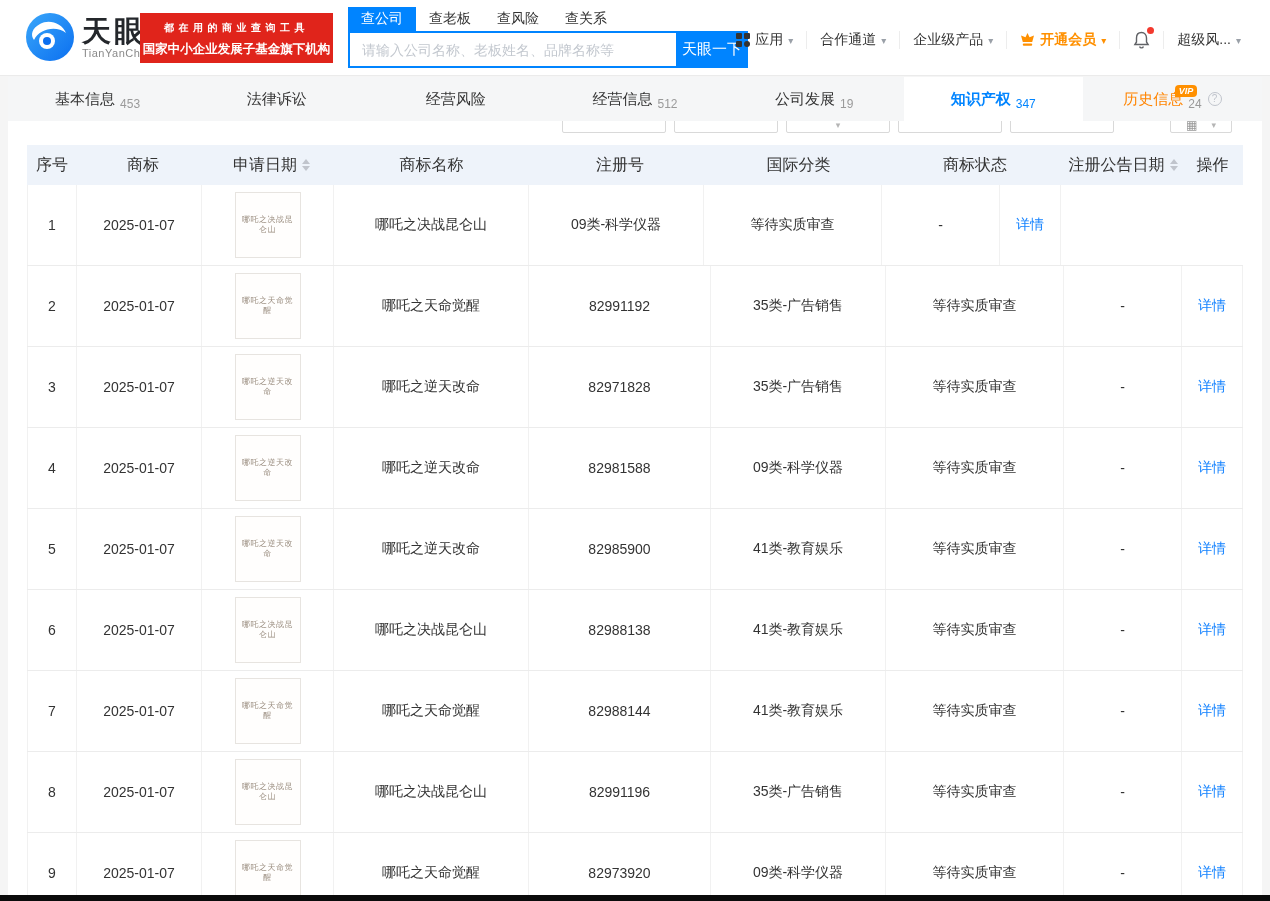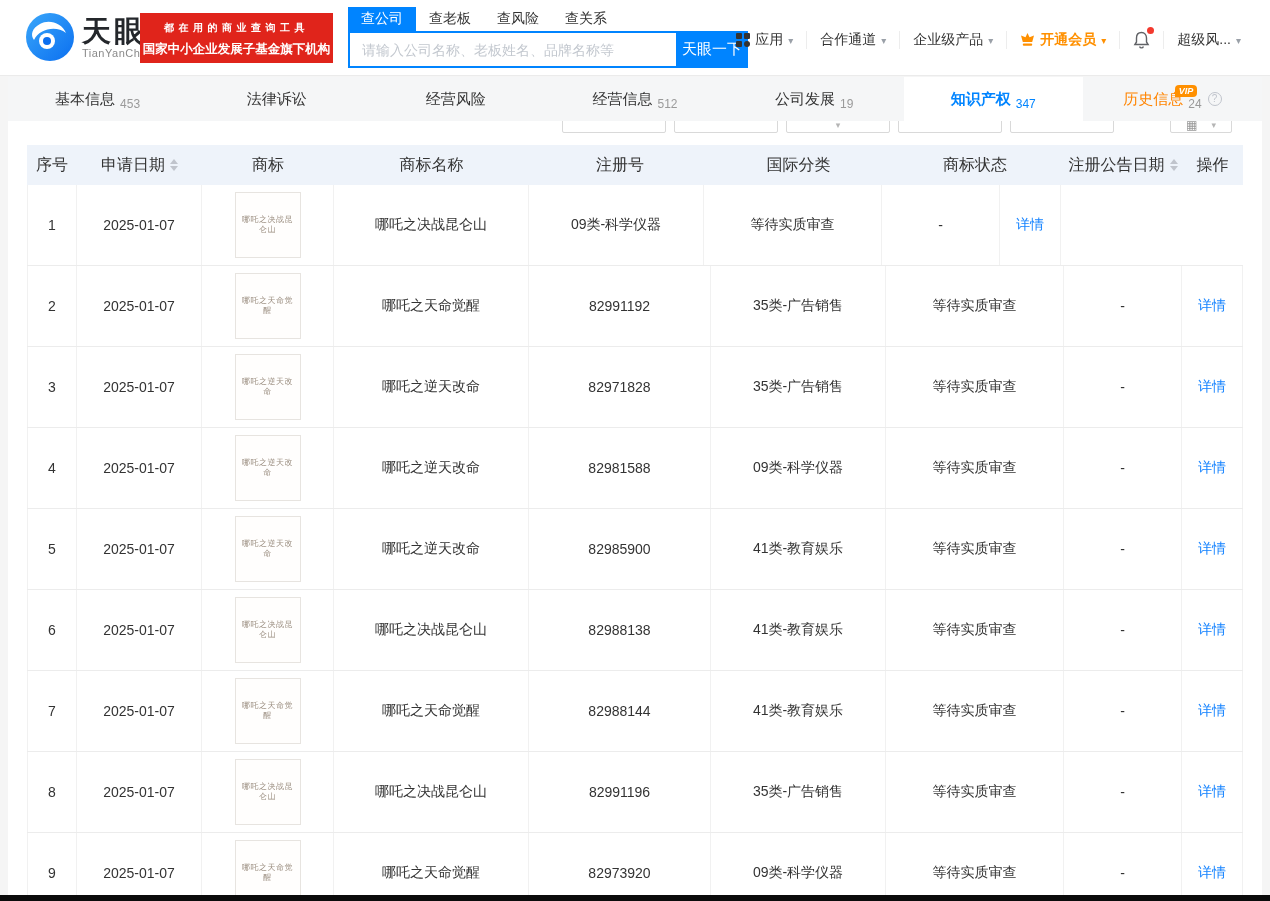--- a/index.html
+++ b/index.html
@@ -204,30 +204,30 @@
       <span class="fic">▦</span>
       <span class="caret">▾</span>
     </div>
   </div>
 
   <div class="table">
     <div class="thead" id="thead">
         <div class="th" style="width: 50px;">
           <span>序号</span>
         </div>
+        <div class="th" style="width: 132px;">
+          <span>商标</span>
+        </div>
         <div class="th" style="width: 125px;">
           <span>申请日期</span>
           <span class="sort">
             <i class="up"></i>
             <i class="dn"></i>
           </span>
         </div>
-        <div class="th" style="width: 132px;">
-          <span>商标</span>
-        </div>
         <div class="th" style="width: 195px;">
           <span>商标名称</span>
         </div>
         <div class="th" style="width: 182px;">
           <span>注册号</span>
         </div>
         <div class="th" style="width: 175px;">
           <span>国际分类</span>
         </div>
         <div class="th" style="width: 178px;">

